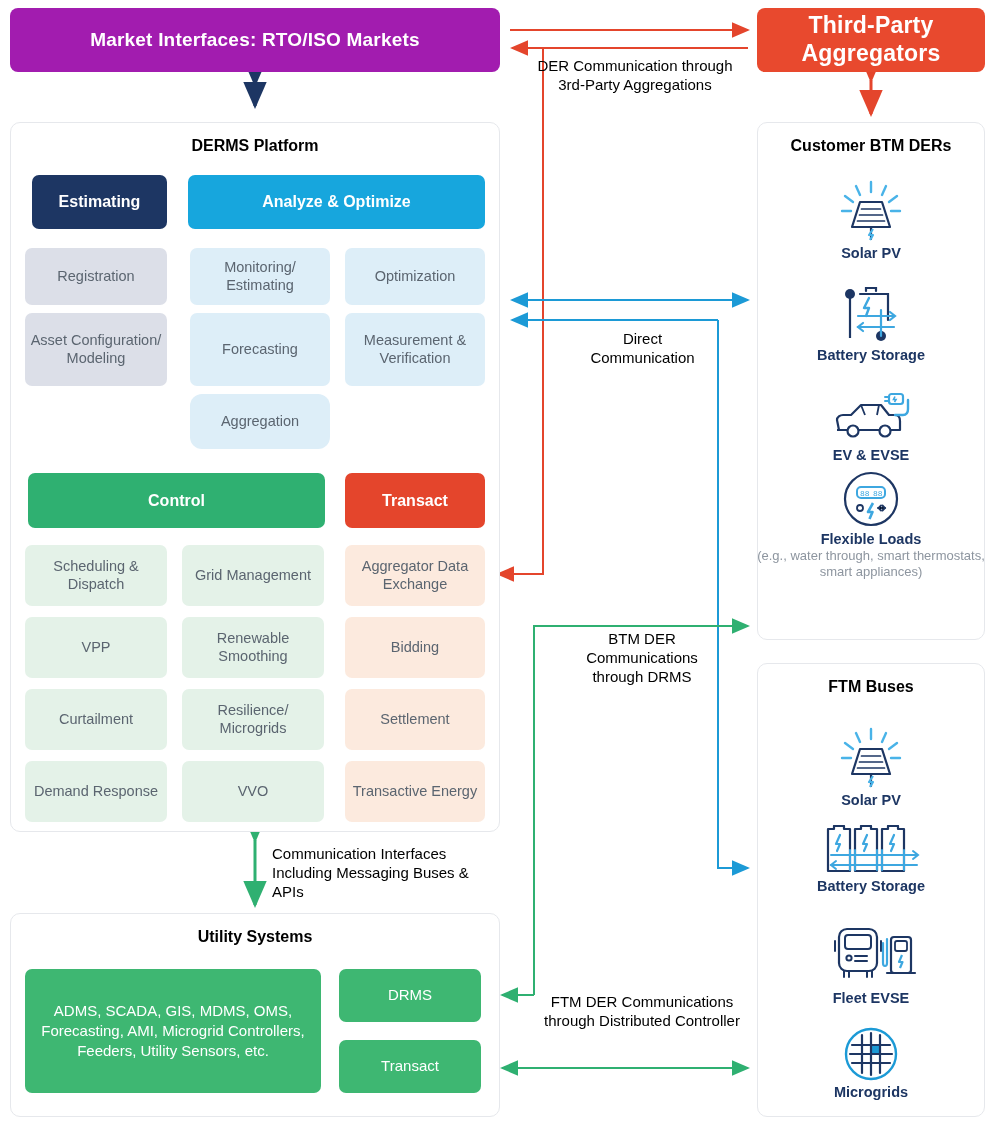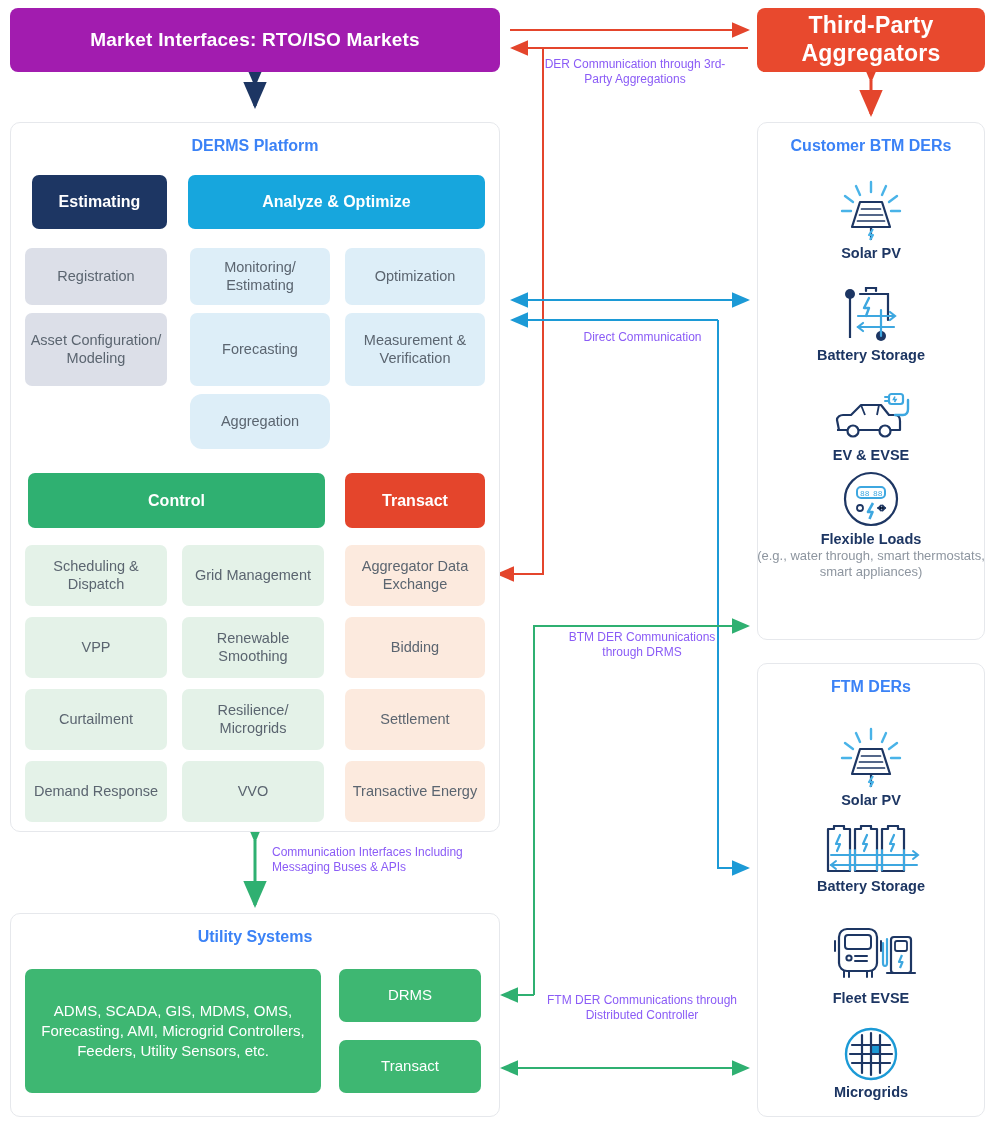--- a/index.html
+++ b/index.html
@@ -43,21 +43,21 @@
     border: 1.5px solid #e6e8ec;
     border-radius: 10px;
   }
   #derms-panel  { left: 10px;  top: 122px; width: 490px; height: 710px; }
   #utility-panel{ left: 10px;  top: 913px; width: 490px; height: 204px; }
   #btm-panel    { left: 757px; top: 122px; width: 228px; height: 518px; }
   #ftm-panel    { left: 757px; top: 663px; width: 228px; height: 454px; }
 
   .panel-title {
     text-align: center;
-    color: #3b82f6;
+    color: #000000;
     font-weight: bold;
     font-size: 16px;
     margin-top: 14px;
   }
 
   
   .sec-head {
     border-radius: 7px;
     color: #fff;
     font-weight: bold;
@@ -108,22 +108,22 @@
   }
   .der-sub {
     color: #8d959f;
     font-size: 13px;
     line-height: 1.22;
     margin-top: 1px;
   }
 
   
   .conn-label {
-    color: #8b5cf6;
-    font-size: 12px;
+    color: #000000;
+    font-size: 15px;
     line-height: 1.26;
     text-align: center;
   }
 
   #wires { position: absolute; left: 0; top: 0; width: 1000px; height: 1127px; pointer-events: none; }
 </style>
 </head>
 <body>
 
 <div id="canvas">
@@ -365,21 +365,21 @@
         <line x1="36" y1="38" x2="43" y2="38"></line>
         <path d="M39 35.5 L36.5 38 L39 40.5"></path>
         <path d="M40.5 35.5 L43 38 L40.5 40.5"></path>
       </g>
     </svg>
     <div class="der-label">Flexible Loads</div>
     <div class="der-sub">(e.g., water through, smart thermostats, smart appliances)</div>
   </div>
 
   <div class="abs panel" id="ftm-panel">
-    <div class="panel-title">FTM DERs</div>
+    <div class="panel-title">FTM Buses</div>
   </div>
 
   <div class="abs der-item" style="left:757px; top:727px;">
     <svg class="der-icon" width="78" height="62" viewBox="0 0 78 62">
       <g stroke="#49b3e8" stroke-width="2.4" stroke-linecap="round" fill="none">
         <line x1="39" y1="2" x2="39" y2="12"></line>
         <line x1="24" y1="6" x2="28" y2="15"></line>
         <line x1="54" y1="6" x2="50" y2="15"></line>
         <line x1="13" y1="16" x2="21" y2="22"></line>
         <line x1="65" y1="16" x2="57" y2="22"></line>

